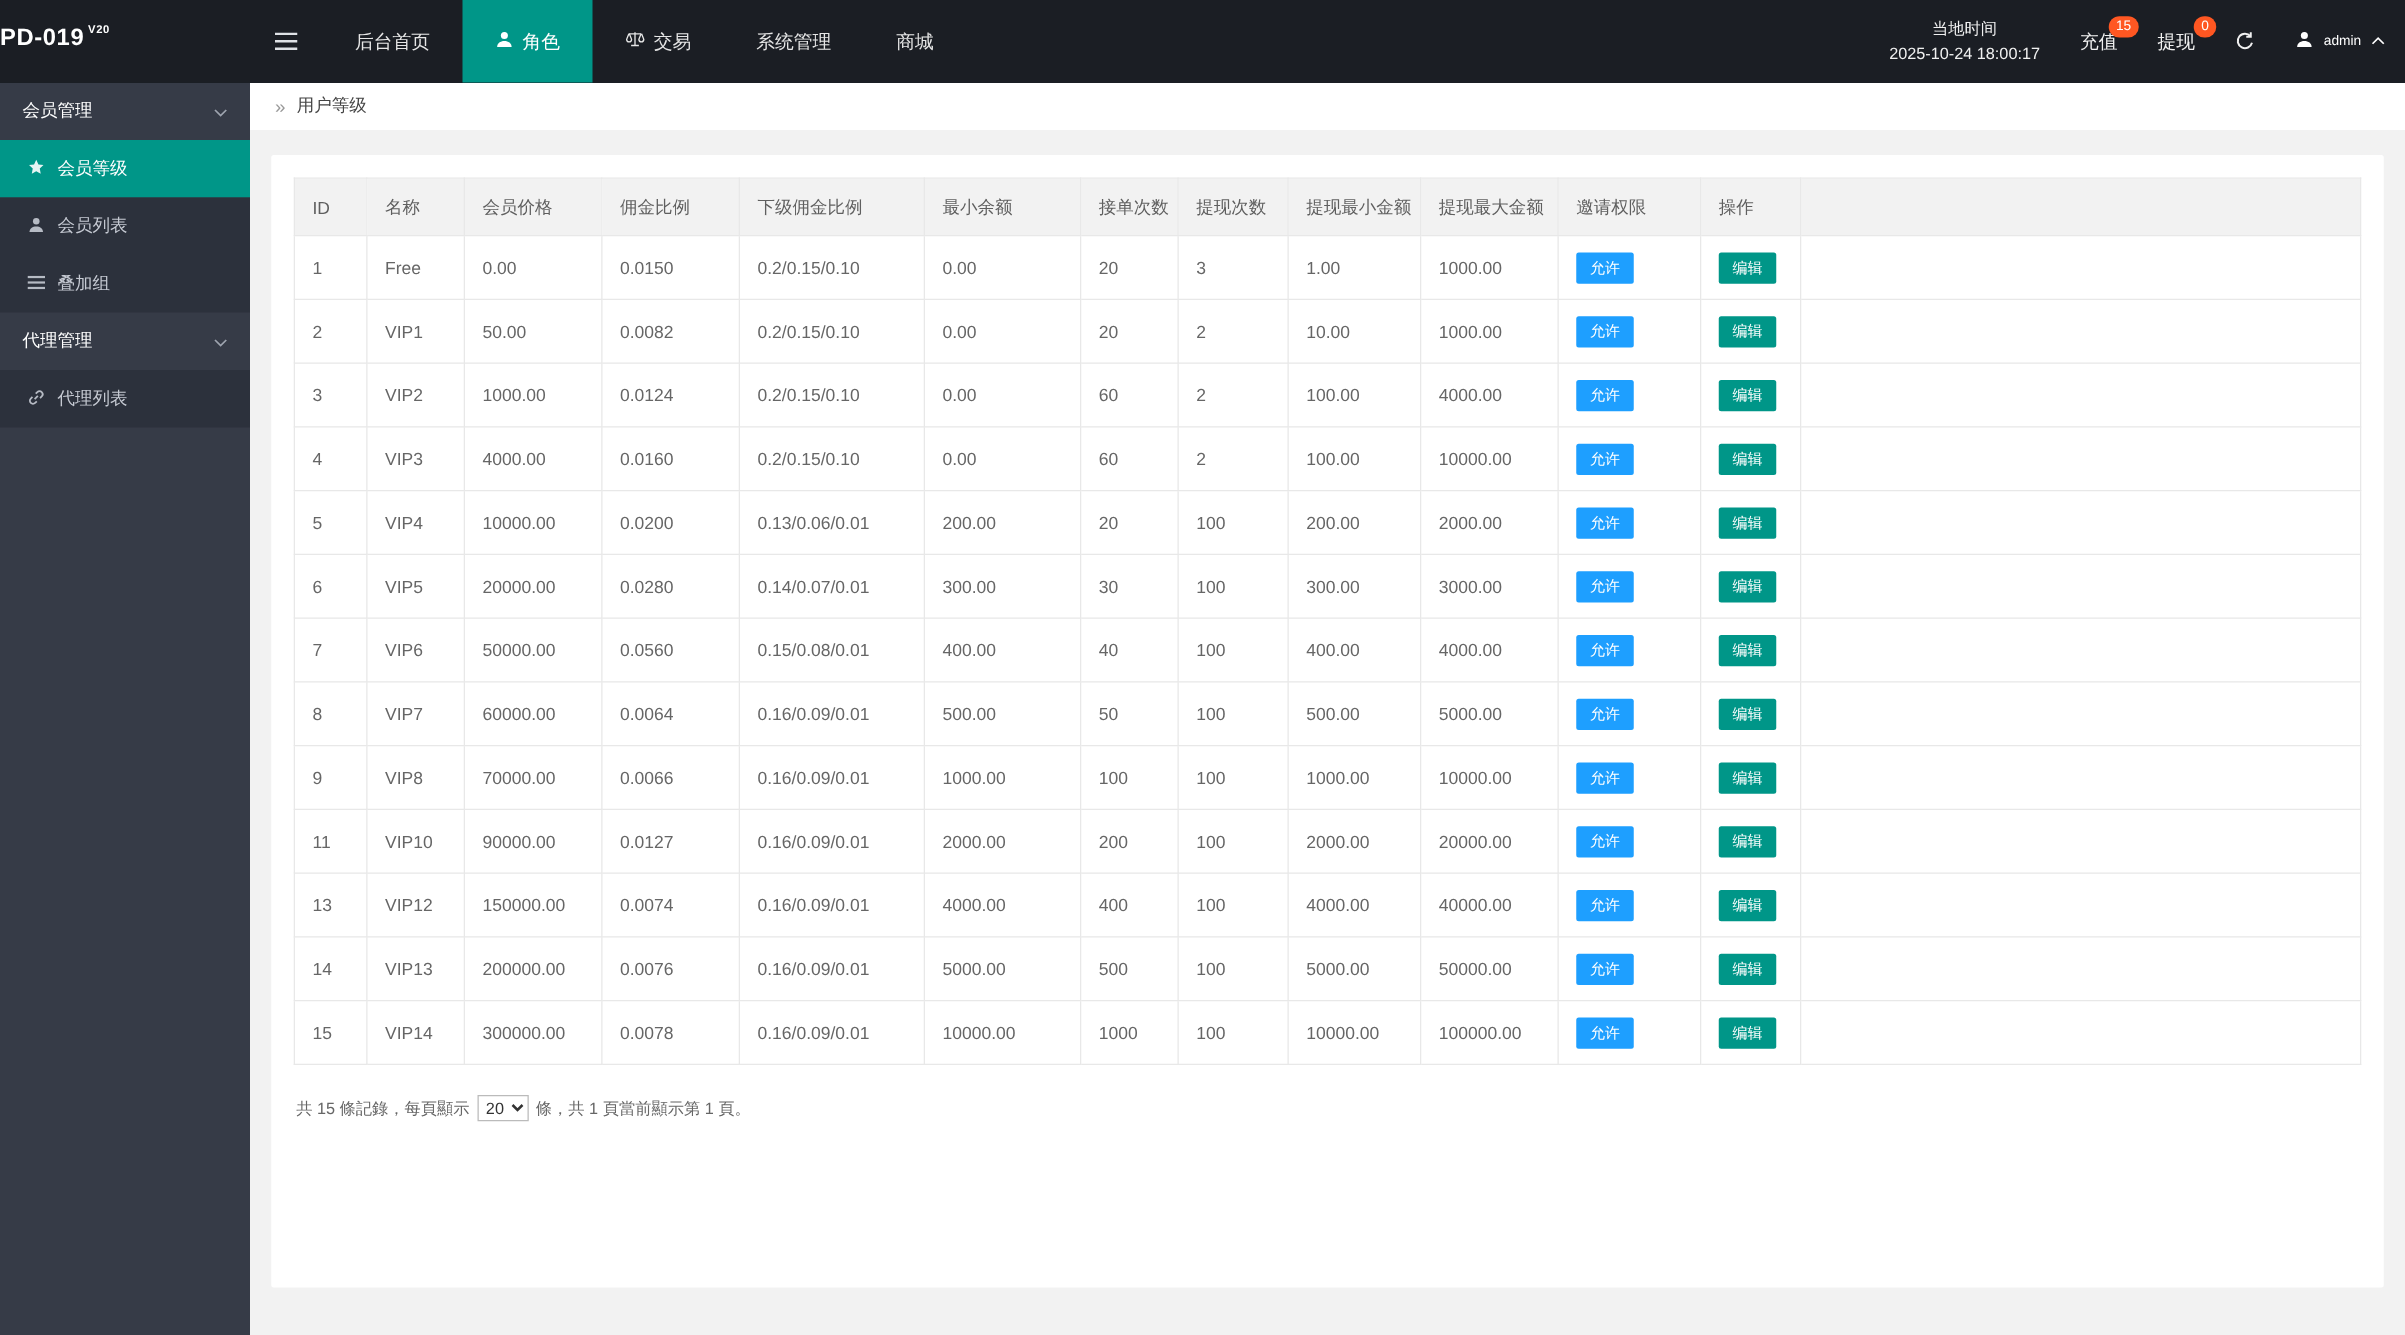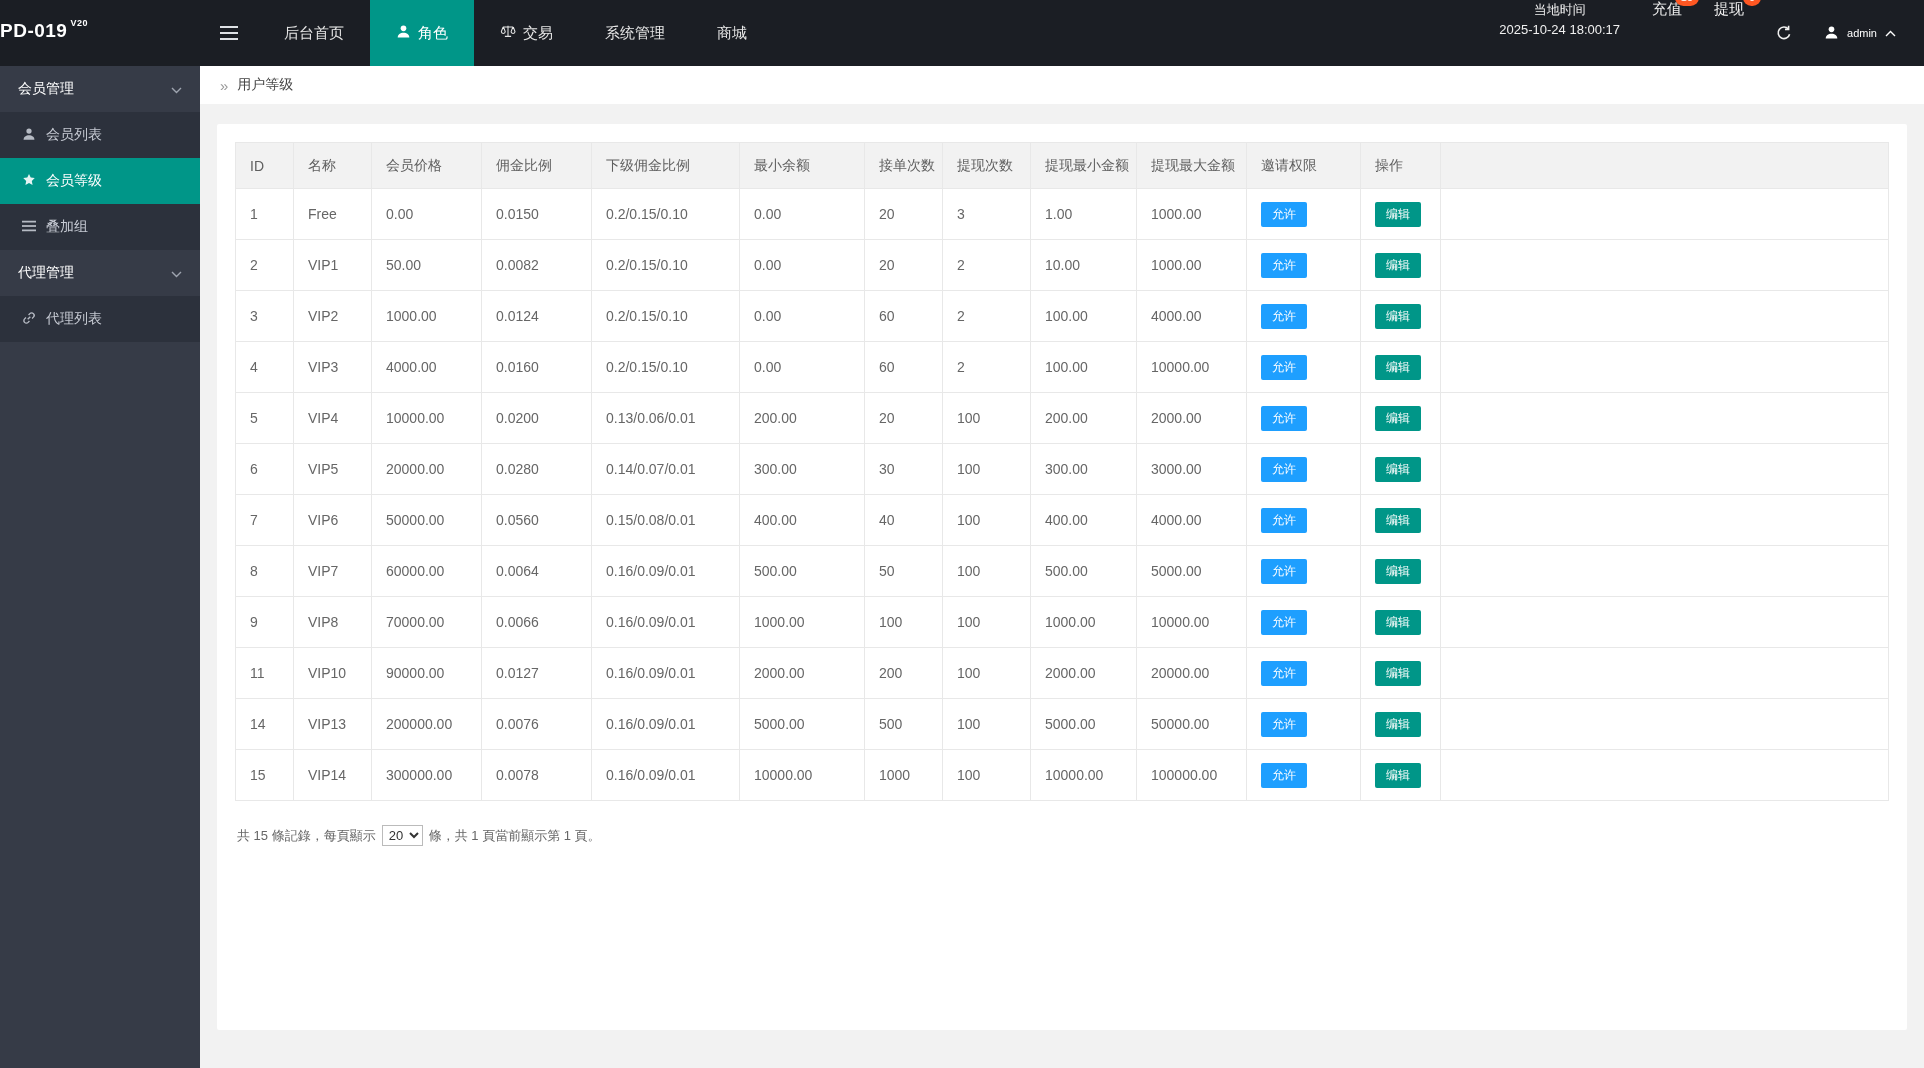--- a/index.html
+++ b/index.html
@@ -16,21 +16,21 @@
   body{font-family:"Liberation Sans","DejaVu Sans",sans-serif;background:var(--page-bg);color:#333}
 
   
   .topbar{position:fixed;top:0;left:0;width:1924px;height:66px;background:var(--topbar);display:flex;align-items:stretch;color:#e8e8e8;z-index:20}
   .logo{width:200px;flex:none;display:flex;align-items:flex-start;padding-top:20px;font-size:19px;font-weight:bold;color:#fff;letter-spacing:.5px}
   .logo sup{font-size:9px;font-weight:bold;margin-left:3px;margin-top:-2px}
   .hamburger{width:58px;display:flex;align-items:center;justify-content:center;cursor:pointer;color:#dfe2e6}
   .topnav{display:flex;align-items:stretch}
   .nav-item{display:flex;align-items:center;gap:7px;padding:0 26px;font-size:15px;color:#e6e6e6;cursor:pointer;text-decoration:none}
   .nav-item.active{background:var(--primary);color:#fff}
-  .top-right{margin-left:auto;display:flex;gap:32px;padding-right:28px}
+  .top-right{margin-left:auto;display:flex;align-items:center;gap:32px;padding-right:16px}
   .time{text-align:center;font-size:13px;line-height:1.55;color:#f0f0f0}
   .badge-item{position:relative;font-size:15px;cursor:pointer;color:#f0f0f0}
   .badge{position:absolute;top:-11px;right:-17px;background:var(--badge);color:#fff;font-size:11px;line-height:1;padding:3px 6px;border-radius:9px;min-width:10px;text-align:center}
   .icon-btn{display:flex;align-items:center;cursor:pointer;color:#f0f0f0}
   .admin{display:flex;align-items:center;gap:8px;font-size:11px;cursor:pointer;color:#fff}
 
   
   .sidebar{position:fixed;top:66px;left:0;bottom:0;width:200px;background:var(--sidebar);z-index:10}
   .side-section{height:46px;display:flex;align-items:center;justify-content:space-between;padding:0 18px;color:#ffffff;font-size:14px;cursor:pointer}
   .side-item{height:46px;display:flex;align-items:center;gap:10px;padding:0 18px 0 22px;background:var(--sidebar-child);color:#c6cad3;font-size:14px;cursor:pointer}
@@ -138,36 +138,36 @@
 
 <aside class="sidebar">
   <div class="side-section">
     <span>会员管理</span>
     <span>
       <svg width="11" height="7" viewBox="0 0 11 7" fill="none" stroke="#aab0bb" stroke-width="1.4">
           <path d="M1 1l4.5 4.5L10 1"></path>
         </svg>
     </span>
   </div>
+  <div class="side-item active">
+    <span>
+      <svg width="14" height="14" viewBox="0 0 16 16" fill="currentColor">
+          <path d="M8 1l2 4.2 4.6.6-3.4 3.2.9 4.6L8 11.4 3.9 13.6l.9-4.6L1.4 5.8 6 5.2z"></path>
+        </svg>
+    </span>
+    <span>会员等级</span>
+  </div>
   <div class="side-item">
     <span>
       <svg width="14" height="14" viewBox="0 0 16 16">
           <circle cx="8" cy="4.6" r="3" fill="currentColor"></circle>
           <path d="M1.8 14.5c0-3.4 2.8-5.2 6.2-5.2s6.2 1.8 6.2 5.2z" fill="currentColor"></path>
         </svg>
     </span>
     <span>会员列表</span>
-  </div>
-  <div class="side-item active">
-    <span>
-      <svg width="14" height="14" viewBox="0 0 16 16" fill="currentColor">
-          <path d="M8 1l2 4.2 4.6.6-3.4 3.2.9 4.6L8 11.4 3.9 13.6l.9-4.6L1.4 5.8 6 5.2z"></path>
-        </svg>
-    </span>
-    <span>会员等级</span>
   </div>
   <div class="side-item">
     <span>
       <svg width="14" height="12" viewBox="0 0 16 12">
           <g fill="currentColor">
             <rect y="0" width="16" height="2"></rect>
             <rect y="5" width="16" height="2"></rect>
             <rect y="10" width="16" height="2"></rect>
           </g>
         </svg>
@@ -390,20 +390,35 @@
     <td class="cell-data">200</td>
     <td class="cell-data">100</td>
     <td class="cell-data">2000.00</td>
     <td class="cell-data">20000.00</td>
     <td><button class="btn btn-allow">允许</button></td>
     <td><button class="btn btn-edit">编辑</button></td>
     <td class="filler"></td>
   </tr>
 
 
+  <tr>
+    <td class="cell-data">13</td>
+    <td class="cell-data">VIP12</td>
+    <td class="cell-data">150000.00</td>
+    <td class="cell-data">0.0074</td>
+    <td class="cell-data">0.16/0.09/0.01</td>
+    <td class="cell-data">4000.00</td>
+    <td class="cell-data">400</td>
+    <td class="cell-data">100</td>
+    <td class="cell-data">4000.00</td>
+    <td class="cell-data">40000.00</td>
+    <td><button class="btn btn-allow">允许</button></td>
+    <td><button class="btn btn-edit">编辑</button></td>
+    <td class="filler"></td>
+  </tr>
 
   <tr>
     <td class="cell-data">14</td>
     <td class="cell-data">VIP13</td>
     <td class="cell-data">200000.00</td>
     <td class="cell-data">0.0076</td>
     <td class="cell-data">0.16/0.09/0.01</td>
     <td class="cell-data">5000.00</td>
     <td class="cell-data">500</td>
     <td class="cell-data">100</td>

